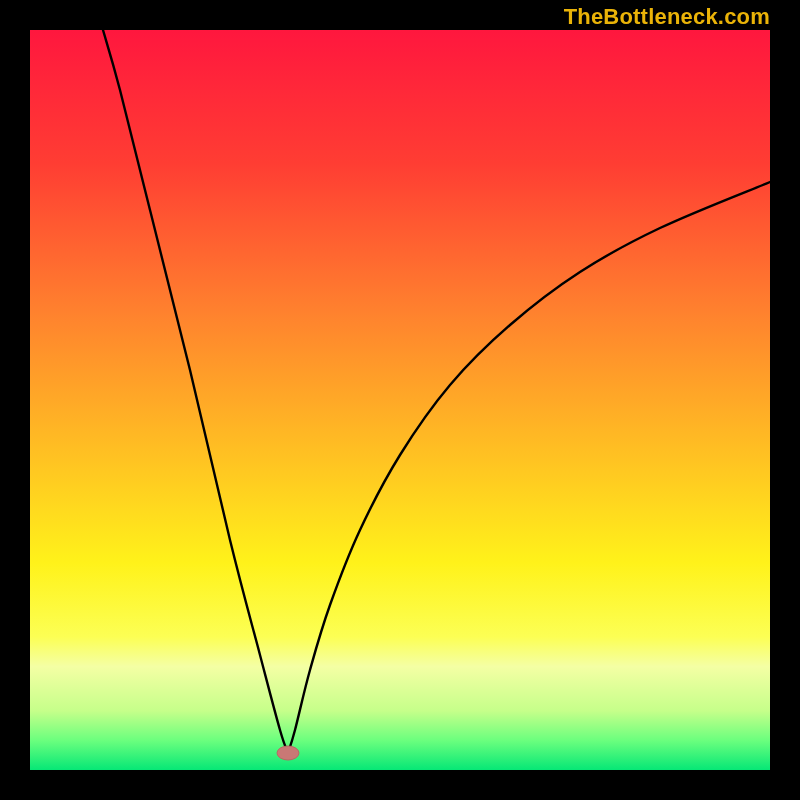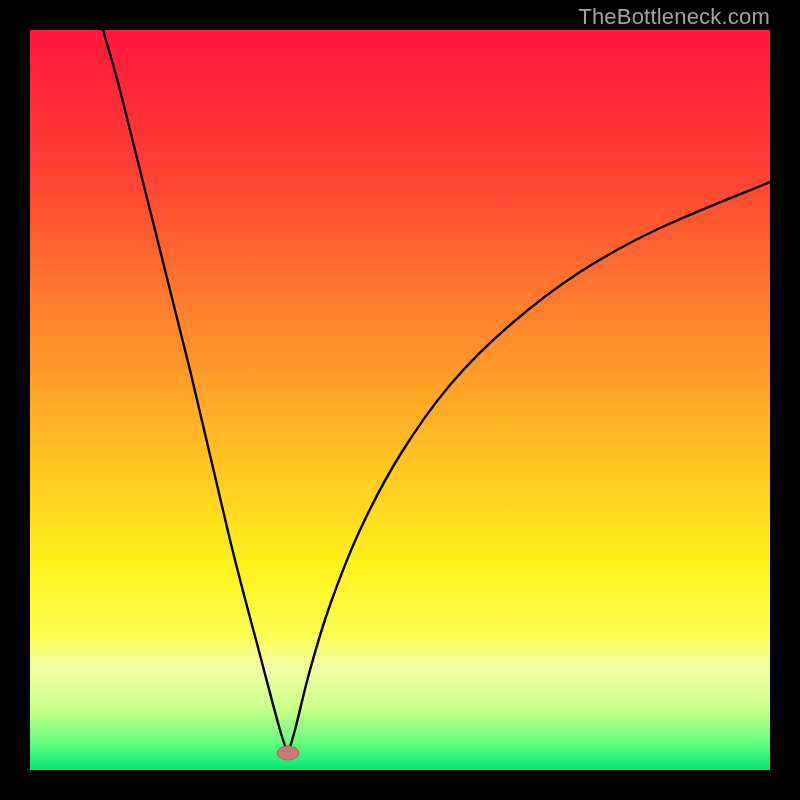--- a/index.html
+++ b/index.html
@@ -36,24 +36,24 @@
     position: absolute;
     left: 0;
     top: 0;
     width: 100%;
     height: 100%;
   }
   .watermark {
     position: absolute;
     top: 4px;
     right: 30px;
-    color: #a3a3a3;
+    color: #eab308;
     font-size: 22px;
     letter-spacing: 0.2px;
-    font-weight: 400;
+    font-weight: 700;
     user-select: none;
   }
 </style>
 </head>
 <body>
 
 <div class="frame">
 
   <div class="watermark">TheBottleneck.com</div>
 

